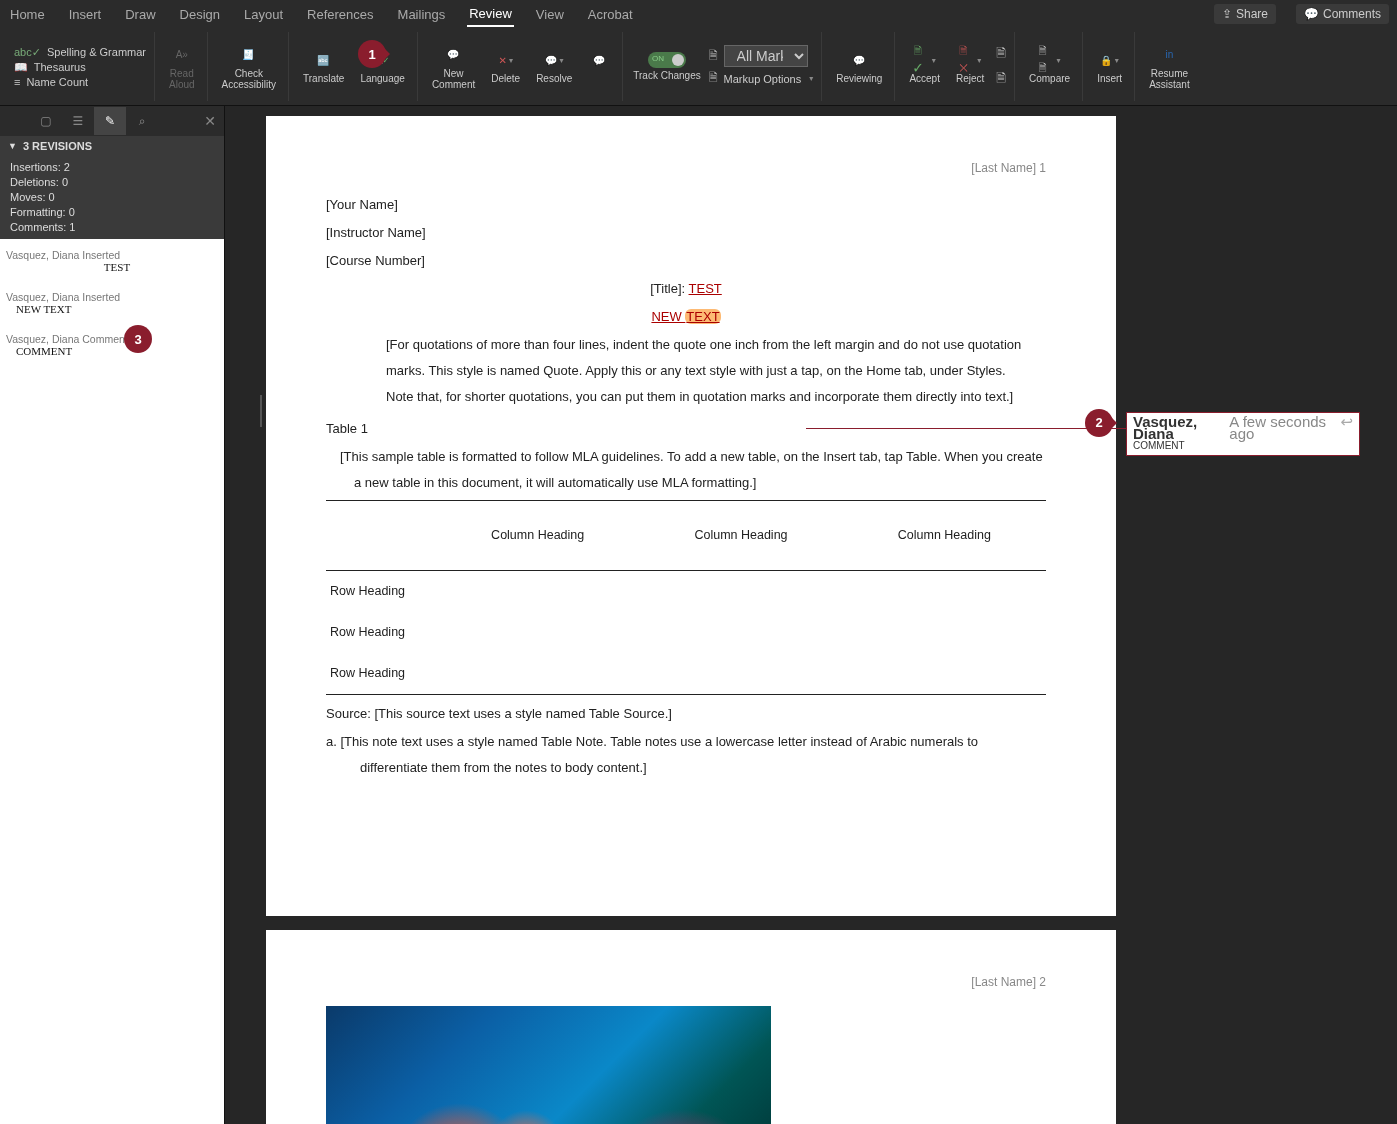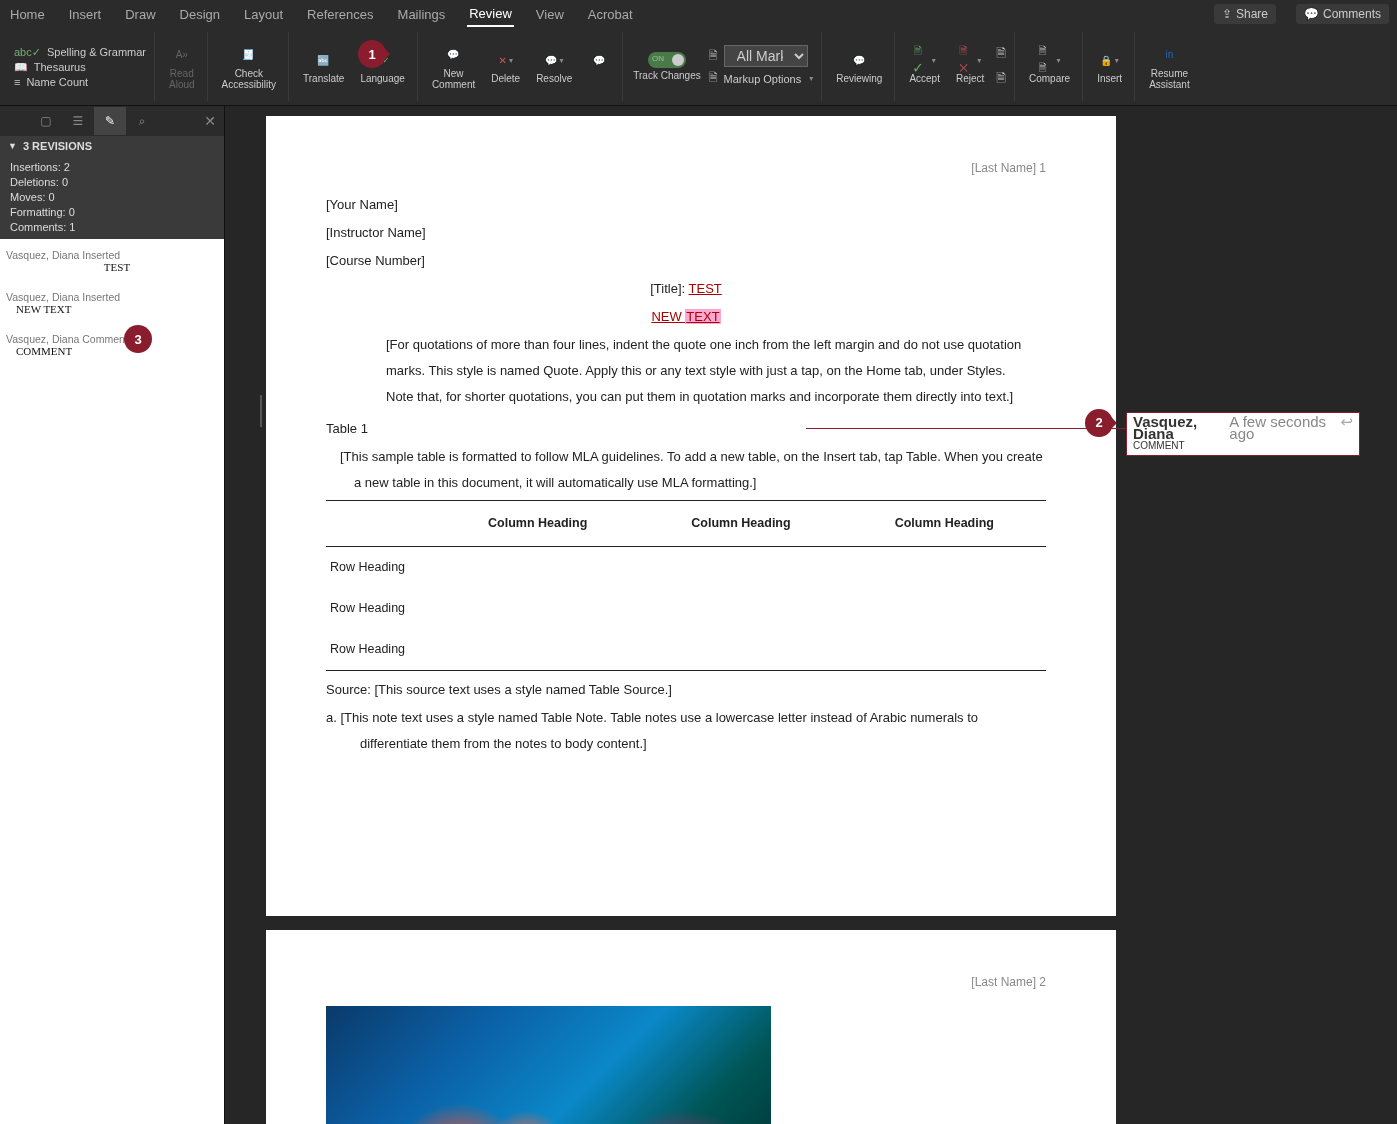--- a/index.html
+++ b/index.html
@@ -57,25 +57,25 @@
 
 .docwrap { flex: 1; background: #262626; overflow-y: auto; display: flex; flex-direction: column; align-items: center; padding-top: 0; }
 .page { width: 850px; background: #fff; margin-top: 10px; position: relative; color: #222; font-family: Georgia, 'Times New Roman', serif; font-size: 13px; line-height: 2.0; }
 .page1 { height: 800px; padding: 40px 70px 40px 60px; }
 .page2 { height: 300px; padding: 40px 70px 40px 60px; margin-top: 14px; }
 .running-head { text-align: right; color: #888; font-size: 12px; margin-bottom: 12px; }
 .pcontent > div { margin-bottom: 2px; }
 .title-line { text-align: center; }
 .title-line .test { color: #a00; text-decoration: underline; }
 .newtext-line { text-align: center; color: #a00; text-decoration: underline; }
-.newtext-line .hl { background: #f9a8d4; padding: 0 1px; }
+.newtext-line .hl { background: #fdba74; padding: 0 1px; border-radius: 6px; }
 .quote-block { padding-left: 60px; padding-right: 10px; }
 .tablecap { margin-top: 6px; }
 .doc-table { width: 100%; border-collapse: collapse; margin-top: 4px; font-size: 12.5px; }
-.doc-table th { font-weight: bold; border-top: 1px solid #222; border-bottom: 1px solid #222; padding: 10px 4px; text-align: center; }
+.doc-table th { font-weight: normal; border-top: 1px solid #222; border-bottom: 1px solid #222; padding: 22px 4px; text-align: center; }
 .doc-table th:first-child { text-align: left; width: 110px; }
 .doc-table td { padding: 8px 4px; }
 .doc-table tr:last-child td { border-bottom: 1px solid #222; }
 .comment-box { position: absolute; left: 860px; top: 306px; width: 234px; background: #fff; border: 1px solid #8a1d2d; padding: 3px 6px; font-size: 10px; color: #333; line-height: 12px; }
 .comment-box .cb-head { display: flex; justify-content: space-between; font-size: 15px; }
 .comment-box .cb-head .who { font-weight: bold; }
 .comment-box .cb-head .when { color: #888; }
 .comment-box .cb-body { font-size: 10px; }
 .docwrap { position: relative; }
 .page-outer { position: relative; width: 1090px; }

